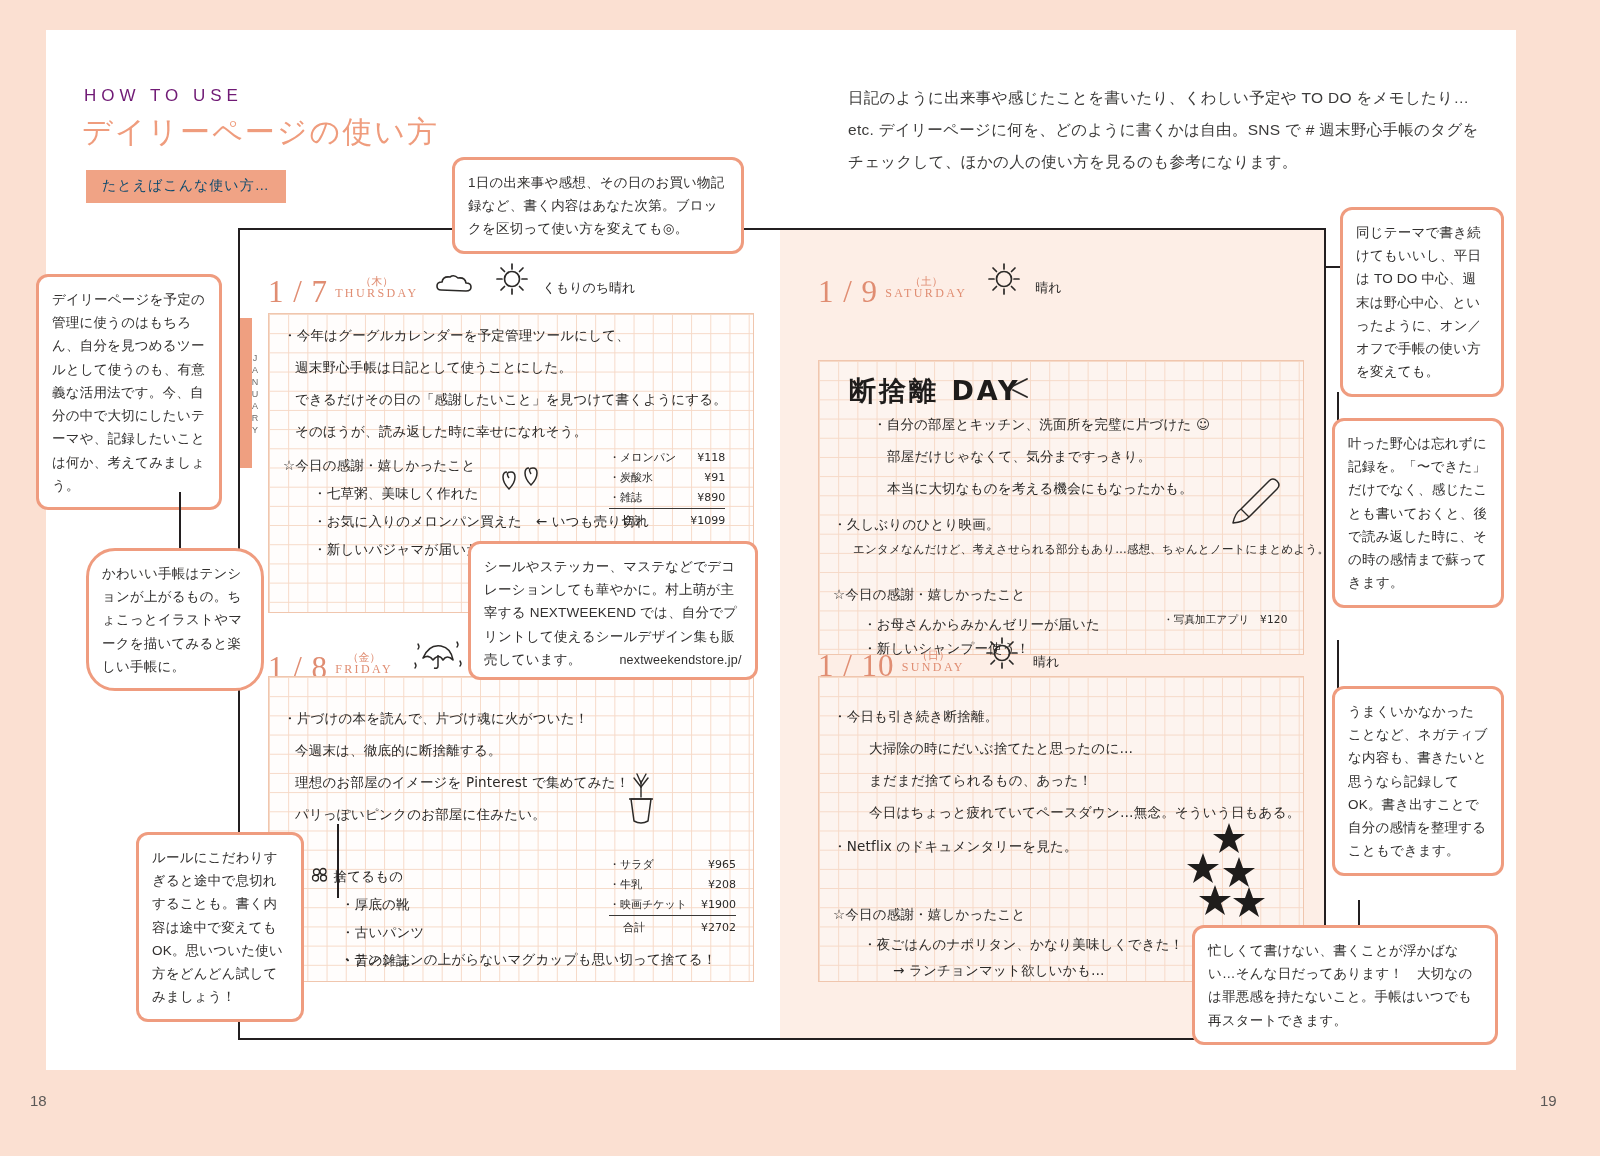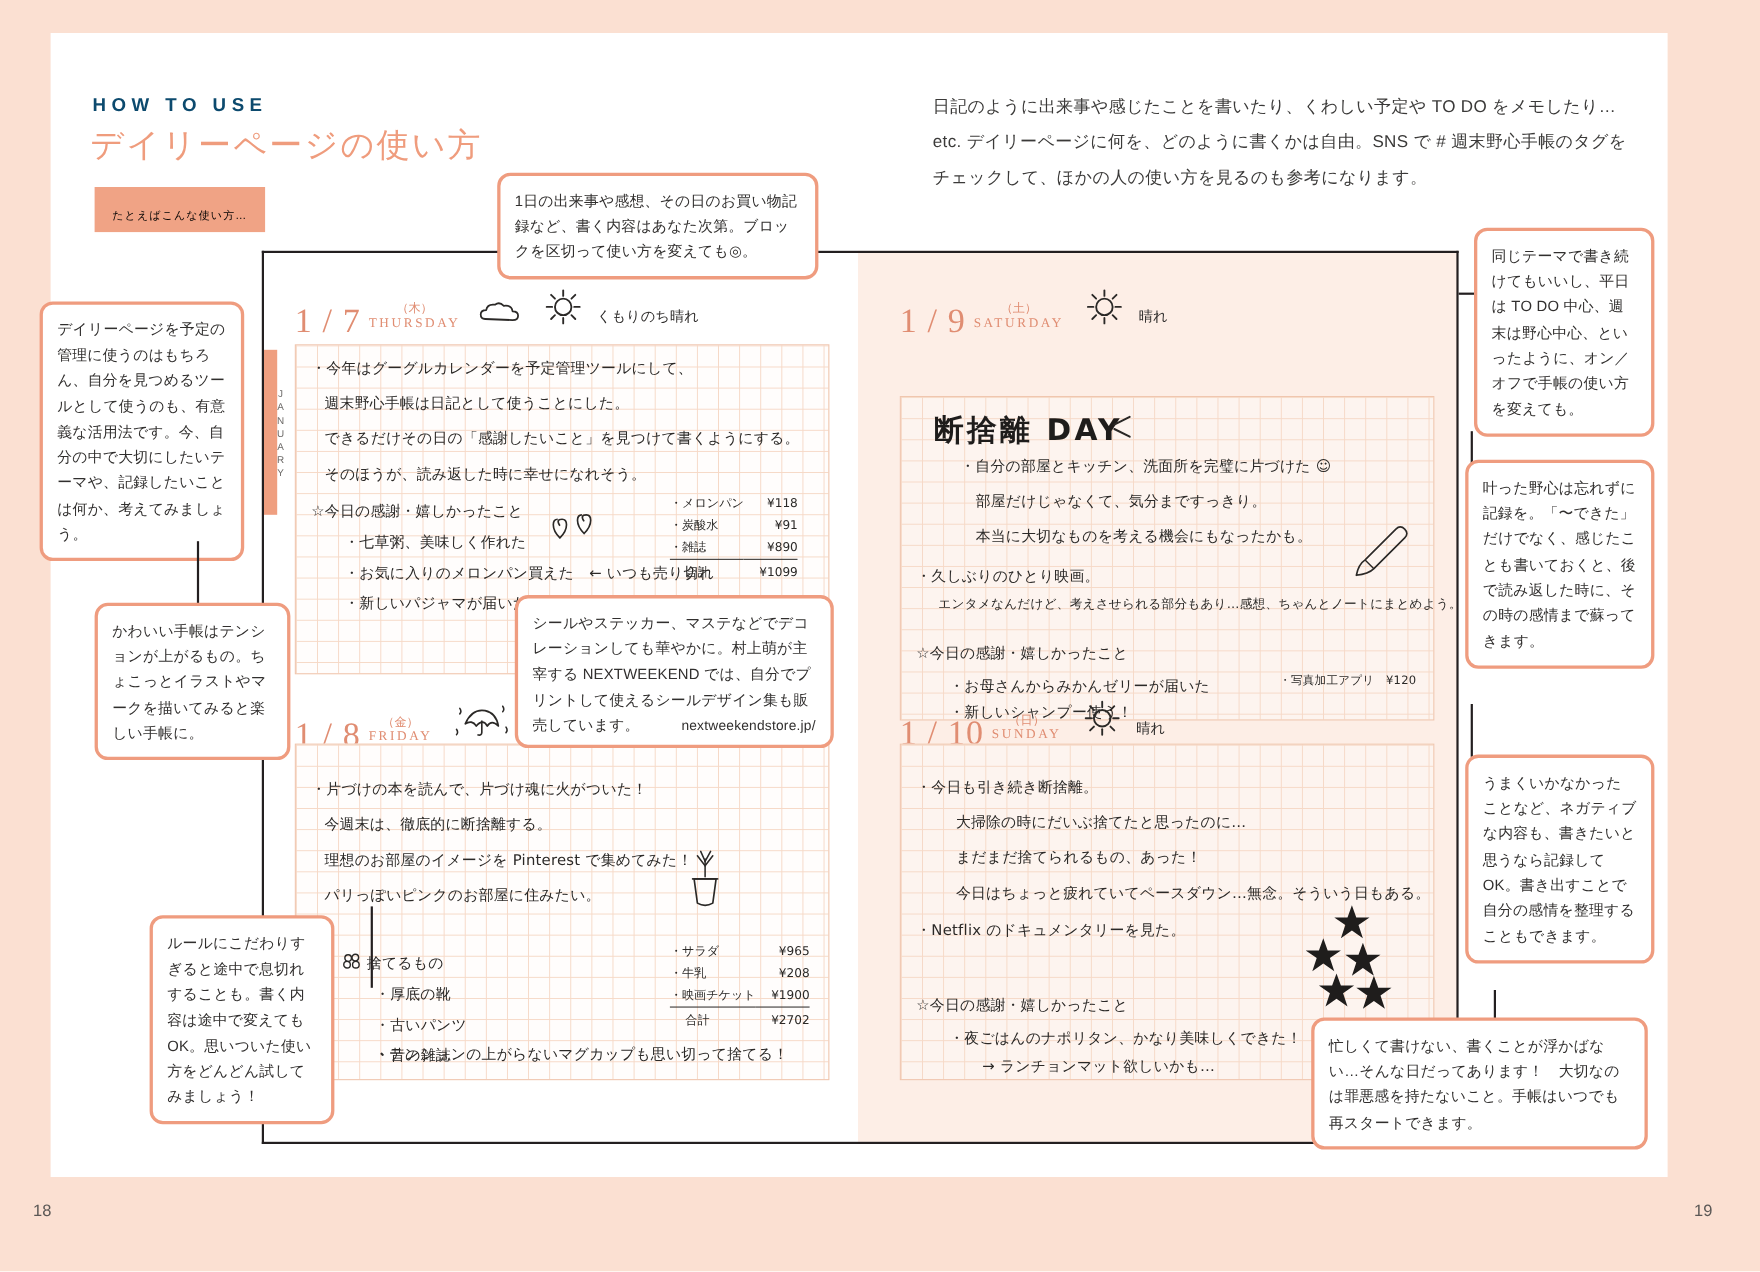--- a/index.html
+++ b/index.html
@@ -67,41 +67,41 @@
     text-orientation: upright;
     text-align: center;
   }
 
   
   .how-to-use {
     position: absolute;
     left: 84px;
     top: 86px;
     font-size: 17px;
-    font-weight: bold;
+    font-weight: normal;
     letter-spacing: 5px;
-    color: #0c4a6e;
+    color: #701a75;
   }
   .main-title {
     position: absolute;
     left: 82px;
     top: 112px;
     font-size: 30px;
     letter-spacing: 2px;
     color: #ef9c7d;
   }
   .pill {
     position: absolute;
     left: 86px;
     top: 170px;
     background: #f0a385;
-    color: #000000;
-    font-size: 10px;
+    color: #0c4a6e;
+    font-size: 14px;
     letter-spacing: 1px;
-    padding: 19px 16px 8px 16px;
+    padding: 7px 16px 8px 16px;
   }
 
   .intro {
     position: absolute;
     left: 848px;
     top: 82px;
     width: 640px;
     font-size: 15.5px;
     line-height: 2.08;
     color: #3b3a39;
@@ -457,21 +457,21 @@
   </div>
 
   <div class="leader" style="left:236px; top:228px; width:2px; height:0px;"></div>
 
   <div class="callout" style="left:36px; top:274px; width:186px;">デイリーページを予定の管理に使うのはもちろん、自分を見つめるツールとして使うのも、有意義な活用法です。今、自分の中で大切にしたいテーマや、記録したいことは何か、考えてみましょう。</div>
 
   <div class="leader" style="left:452px; top:228px; width:1px; height:2px;"></div>
   <div class="callout" style="left:452px; top:157px; width:292px;">1日の出来事や感想、その日のお買い物記録など、書く内容はあなた次第。ブロックを区切って使い方を変えても◎。</div>
 
   <div class="leader" style="left:179px; top:492px; width:2px; height:58px;"></div>
-  <div class="callout" style="left:86px; top:548px; width:178px;">かわいい手帳はテンションが上がるもの。ちょこっとイラストやマークを描いてみると楽しい手帳に。</div>
+  <div class="callout" style="left:86px; top:548px; width:178px;border-radius:29px;">かわいい手帳はテンションが上がるもの。ちょこっとイラストやマークを描いてみると楽しい手帳に。</div>
 
   <div class="callout" style="left:468px; top:541px; width:290px; padding-bottom:6px;">
     <span>シールやステッカー、マステなどでデコレーションしても華やかに。村上萌が主宰する NEXTWEEKEND では、自分でプリントして使えるシールデザイン集も販売しています。</span>
     <span style="margin-left:34px; font-family:Liberation Sans, sans-serif; font-size:12.5px;">nextweekendstore.jp/</span>
   </div>
 
   <div class="leader" style="left:337px; top:824px; width:2px; height:74px;"></div>
   <div class="callout" style="left:136px; top:832px; width:168px;">ルールにこだわりすぎると途中で息切れすることも。書く内容は途中で変えても OK。思いついた使い方をどんどん試してみましょう！</div>
 
   <div class="leader" style="left:1326px; top:266px; width:28px; height:2px;"></div>

